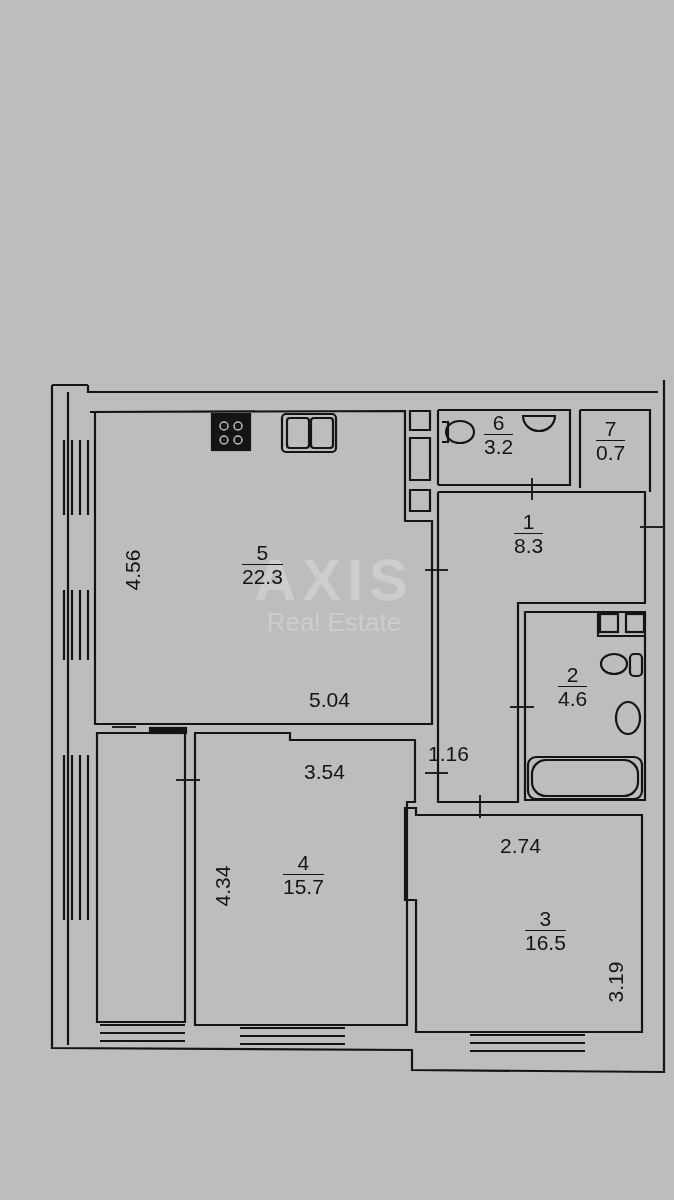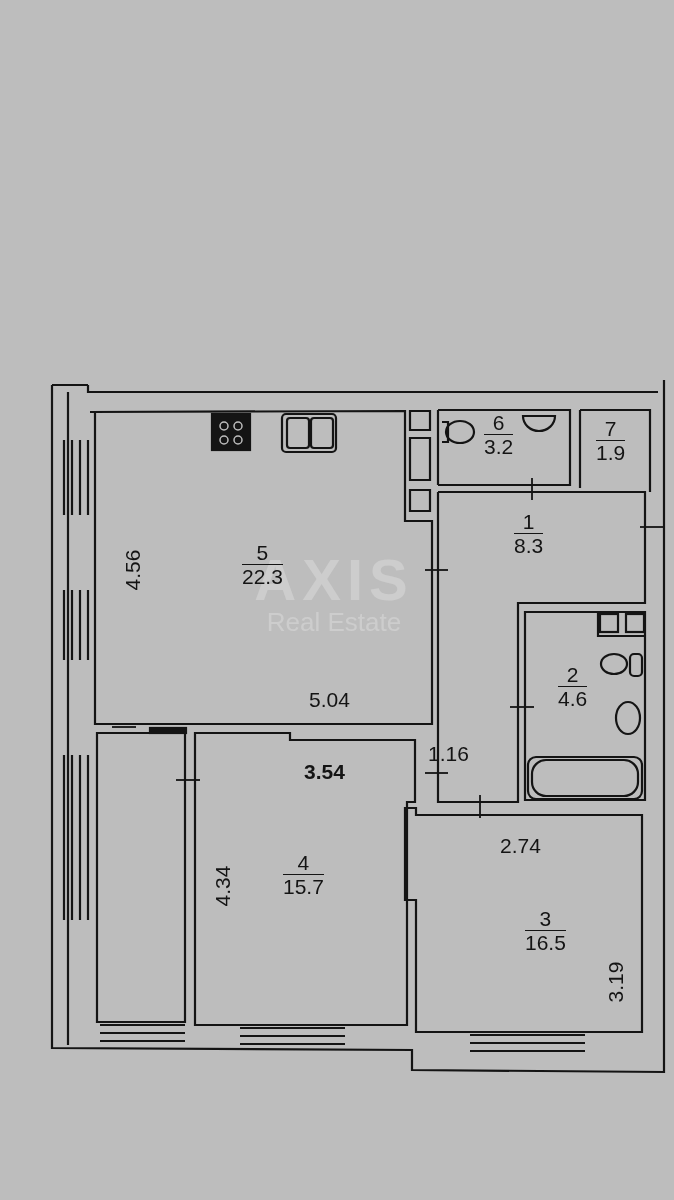--- a/index.html
+++ b/index.html
@@ -128,22 +128,22 @@
 <div class="room-label" style="left:242px; top:542px;">
   <span class="num">5</span>
     <span class="area">22.3</span>
 </div>
 <div class="room-label" style="left:484px; top:412px;">
   <span class="num">6</span>
     <span class="area">3.2</span>
 </div>
 <div class="room-label" style="left:596px; top:418px;">
   <span class="num">7</span>
-    <span class="area">1.9</span>
+    <span class="area">0.7</span>
 </div>
 
 <div class="dim vert" style="left:113px; top:558px;">4.56</div>
 <div class="dim" style="left:309px; top:688px;text-align:right;">5.04</div>
-<div class="dim" style="left:304px; top:760px;font-weight:bold;">3.54</div>
+<div class="dim" style="left:304px; top:760px;">3.54</div>
 <div class="dim" style="left:428px; top:742px;">1.16</div>
 <div class="dim vert" style="left:203px; top:874px;">4.34</div>
 <div class="dim" style="left:500px; top:834px;">2.74</div>
 <div class="dim vert" style="left:596px; top:970px;">3.19</div>
 
 </body></html>

